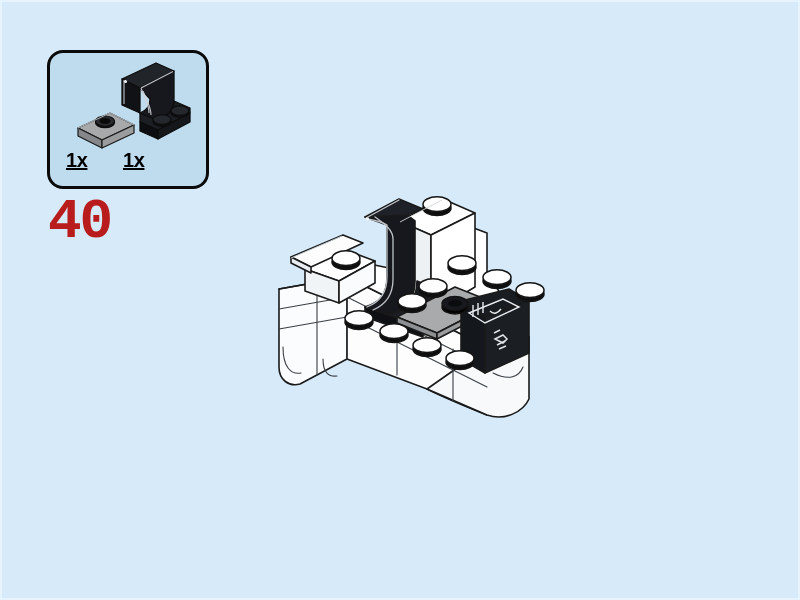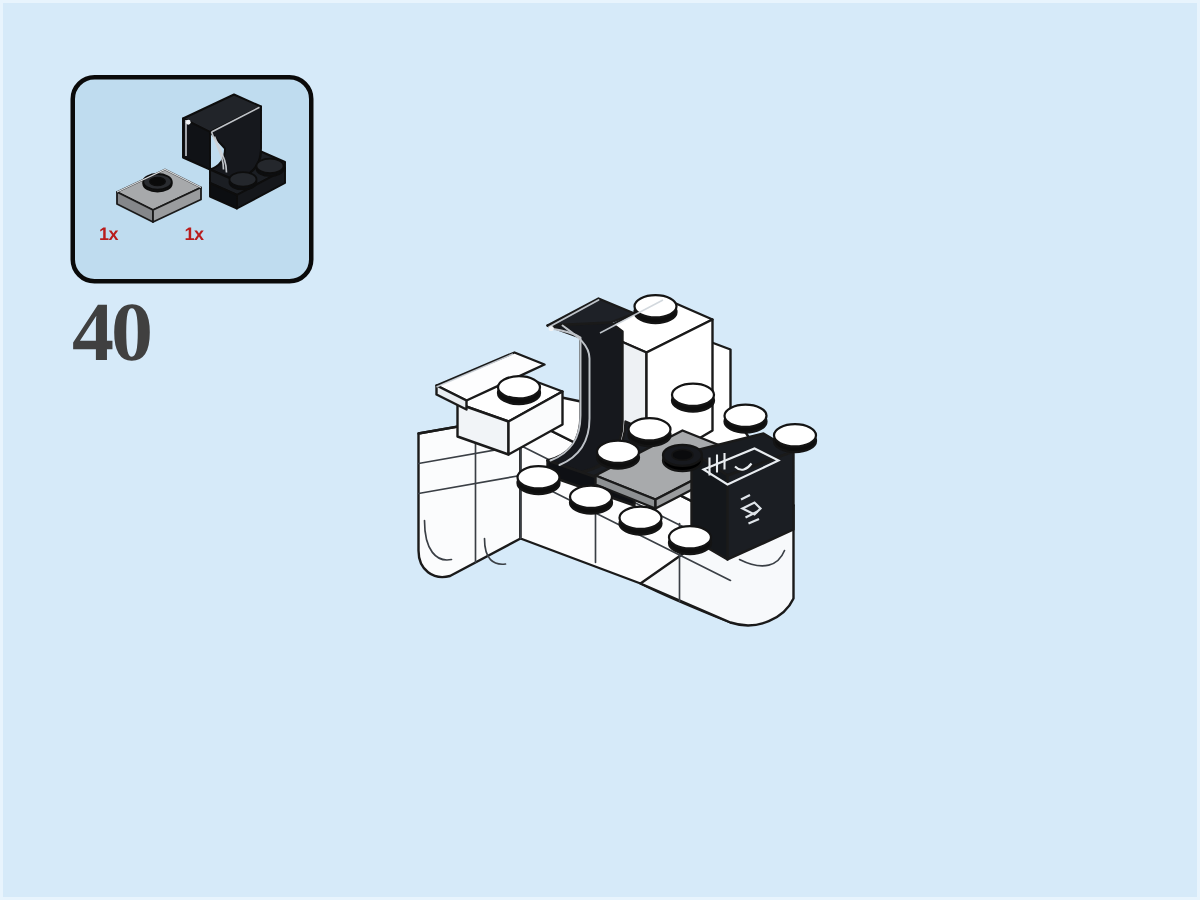--- a/index.html
+++ b/index.html
@@ -36,37 +36,38 @@
     border-radius: 16px;
     box-sizing: border-box;
   }
   .callout-part {
     position: absolute;
   }
   .part-qty {
     position: absolute;
     font-family: "Liberation Sans", sans-serif;
     font-weight: bold;
-    font-size: 12px;
-    color: #b91c1c;
+    font-size: 20px;
+    color: #000000;
     letter-spacing: -0.4px;
+    text-decoration: underline;
   }
   #qty-plate { left: 16px; top: 96px; }
   #qty-seat  { left: 73px; top: 96px; }
 
   
   #step-number {
     position: absolute;
     left: 46px;
     top: 192px;
-    font-family: Liberation Serif, serif;
+    font-family: Liberation Mono, monospace;
     font-weight: bold;
     font-size: 56px;
     line-height: 56px;
-    color: #404040;
+    color: #b91c1c;
     letter-spacing: -2px;
   }
 
   
   #assembly {
     position: absolute;
     left: 245px;
     top: 175px;
     width: 320px;
     height: 245px;

